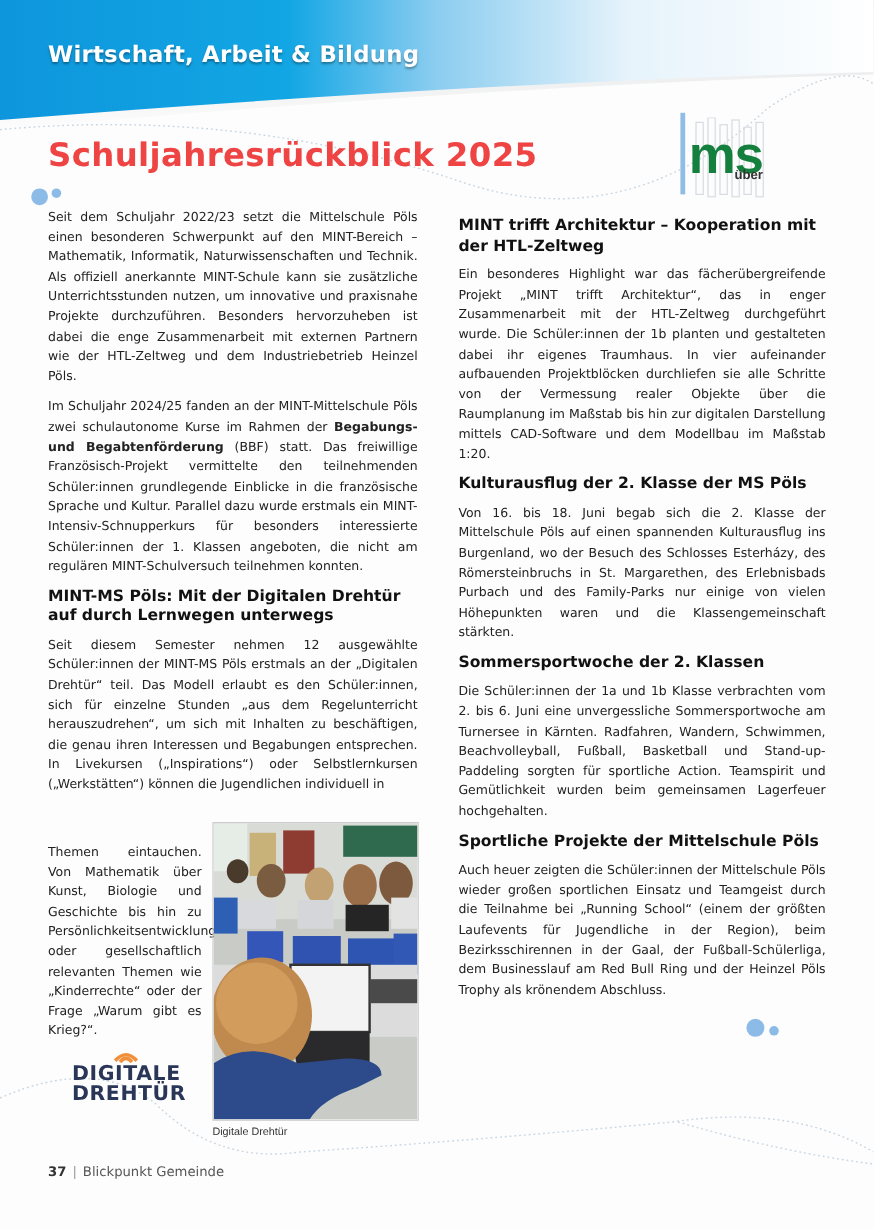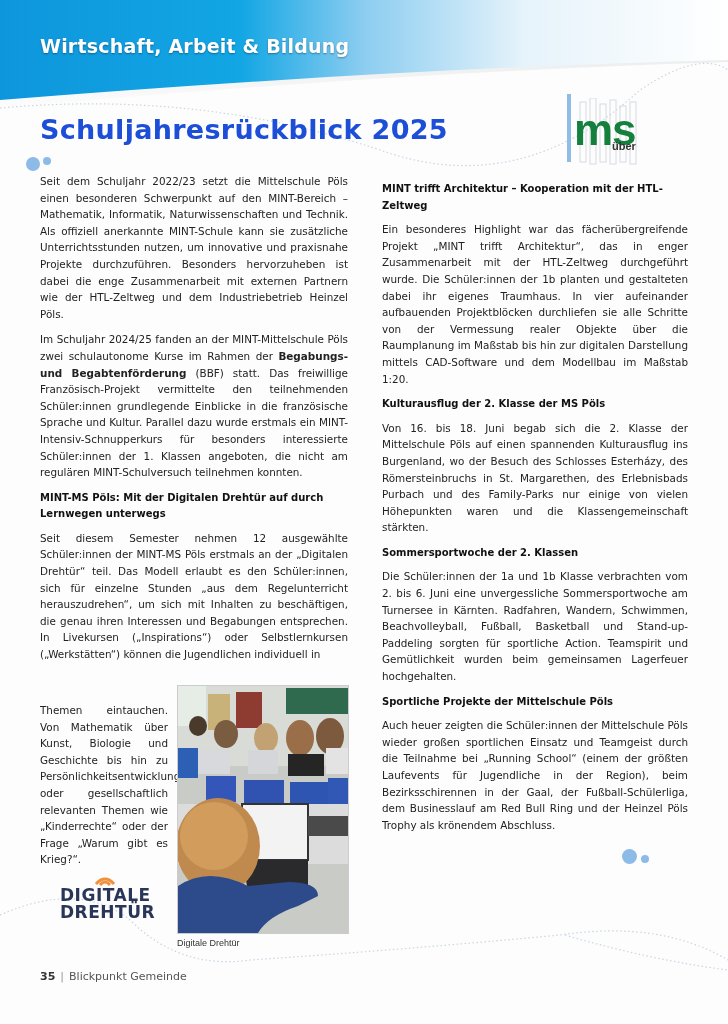--- a/index.html
+++ b/index.html
@@ -1,33 +1,33 @@
 <!DOCTYPE html>
 <html><head>
 <meta charset="utf-8">
 <style>
   html, body { margin: 0; padding: 0; }
   body { width: 728px; height: 1024px; position: relative; overflow: hidden; background: #fdfdfd; font-family: "DejaVu Sans", sans-serif; color: #222; }
   .banner { position: absolute; left: 0; top: 0; width: 596px; height: 110px; }
   .banner svg { position: absolute; left: 0; top: 0; }
   .section-title { position: absolute; left: 40px; top: 35px; color: #fff; font-family: "DejaVu Sans", sans-serif; font-weight: bold; font-size: 19px; letter-spacing: 0.2px; text-shadow: 0 1px 2px rgba(0,0,0,0.35); margin: 0; }
   .deco { position: absolute; left: 0; top: 0; width: 728px; height: 1024px; pointer-events: none; }
-  .page-title { position: absolute; left: 40px; top: 114px; margin: 0; font-family: "DejaVu Sans", sans-serif; font-weight: bold; font-size: 27px; color: #1d4ed8; letter-spacing: 0.3px; }
+  .page-title { position: absolute; left: 40px; top: 114px; margin: 0; font-family: "DejaVu Sans", sans-serif; font-weight: bold; font-size: 27px; color: #ef4444; letter-spacing: 0.3px; }
   .logo-ms { position: absolute; left: 564px; top: 92px; width: 84px; height: 76px; }
   .logo-ms .bar { position: absolute; left: 3px; top: 2px; width: 4px; height: 68px; background: #90bde6; }
   .logo-ms .ms { position: absolute; left: 10px; top: 16px; font-family: "Liberation Sans", sans-serif; font-weight: bold; font-size: 44px; line-height: 44px; color: #15803d; letter-spacing: -1px; }
   .logo-ms .pols { position: absolute; left: 48px; top: 48px; font-family: "Liberation Sans", sans-serif; font-weight: bold; font-size: 11px; color: #333; }
   .logo-ms .lines { position: absolute; left: 14px; top: 6px; width: 66px; height: 68px; }
   .dots { position: absolute; }
   .dot { position: absolute; border-radius: 50%; background: #8dbbe8; }
   .col { position: absolute; font-family: "DejaVu Sans", sans-serif; font-size: 10.4px; line-height: 16.6px; color: #222; text-align: justify; }
   .col-left { left: 40px; top: 173px; width: 308px; }
   .col-right { left: 382px; top: 181px; width: 306px; }
   .col p { margin: 0 0 9px 0; hyphens: auto; }
-  .col h2 { margin: 0 0 7px 0; font-size: 10px; line-height: 16.6px; font-weight: bold; color: #111; text-align: left; }
+  .col h2 { margin: 0 0 7px 0; font-size: 13px; line-height: 16.6px; font-weight: bold; color: #111; text-align: left; }
   .col p b { font-weight: bold; }
   .photo { position: absolute; left: 177px; top: 685px; width: 170px; height: 247px; overflow: hidden; border: 1px solid #ccc; }
   .photo svg { display: block; }
   .wrap-text { position: absolute; left: 40px; top: 702px; width: 128px; font-family: "DejaVu Sans", sans-serif; font-size: 10.4px; line-height: 16.6px; color: #222; text-align: justify; margin: 0; hyphens: auto; }
   .caption { position: absolute; left: 177px; top: 938px; font-family: "Liberation Sans", sans-serif; font-size: 9px; color: #333; }
   .logo-dt { position: absolute; left: 60px; top: 872px; width: 90px; height: 52px; }
   .logo-dt .line { position: absolute; left: 0; font-family: "DejaVu Sans", sans-serif; font-weight: bold; font-size: 17px; line-height: 18px; color: #2a3658; letter-spacing: 0.5px; }
   .logo-dt .l1 { top: 14px; }
   .logo-dt .l2 { top: 31px; }
   .logo-dt .wifi { position: absolute; left: 34px; top: 2px; }
@@ -148,14 +148,14 @@
   <p>Ein besonderes Highlight war das fächerübergreifende Projekt „MINT trifft Architektur“, das in enger Zusammenarbeit mit der HTL-Zeltweg durchgeführt wurde. Die Schüler:innen der 1b planten und gestalteten dabei ihr eigenes Traumhaus. In vier aufeinander aufbauenden Projektblöcken durchliefen sie alle Schritte von der Vermessung realer Objekte über die Raumplanung im Maßstab bis hin zur digitalen Darstellung mittels CAD-Software und dem Modellbau im Maßstab 1:20.</p>
   <h2>Kulturausflug der 2. Klasse der MS Pöls</h2>
   <p>Von 16. bis 18. Juni begab sich die 2. Klasse der Mittelschule Pöls auf einen spannenden Kulturausflug ins Burgenland, wo der Besuch des Schlosses Esterházy, des Römersteinbruchs in St. Margarethen, des Erlebnisbads Purbach und des Family-Parks nur einige von vielen Höhepunkten waren und die Klassengemeinschaft stärkten.</p>
   <h2>Sommersportwoche der 2. Klassen</h2>
   <p>Die Schüler:innen der 1a und 1b Klasse verbrachten vom 2. bis 6. Juni eine unvergessliche Sommersportwoche am Turnersee in Kärnten. Radfahren, Wandern, Schwimmen, Beachvolleyball, Fußball, Basketball und Stand-up-Paddeling sorgten für sportliche Action. Teamspirit und Gemütlichkeit wurden beim gemeinsamen Lagerfeuer hochgehalten.</p>
   <h2>Sportliche Projekte der Mittelschule Pöls</h2>
   <p>Auch heuer zeigten die Schüler:innen der Mittelschule Pöls wieder großen sportlichen Einsatz und Teamgeist durch die Teilnahme bei „Running School“ (einem der größten Laufevents für Jugendliche in der Region), beim Bezirksschirennen in der Gaal, der Fußball-Schülerliga, dem Businesslauf am Red Bull Ring und der Heinzel Pöls Trophy als krönendem Abschluss.</p>
 </div>
 
 <div class="footer">
-  <span class="num">35</span><span class="sep">|</span><span>Blickpunkt Gemeinde</span>
+  <span class="num">37</span><span class="sep">|</span><span>Blickpunkt Gemeinde</span>
 </div>
 
 </body></html>

